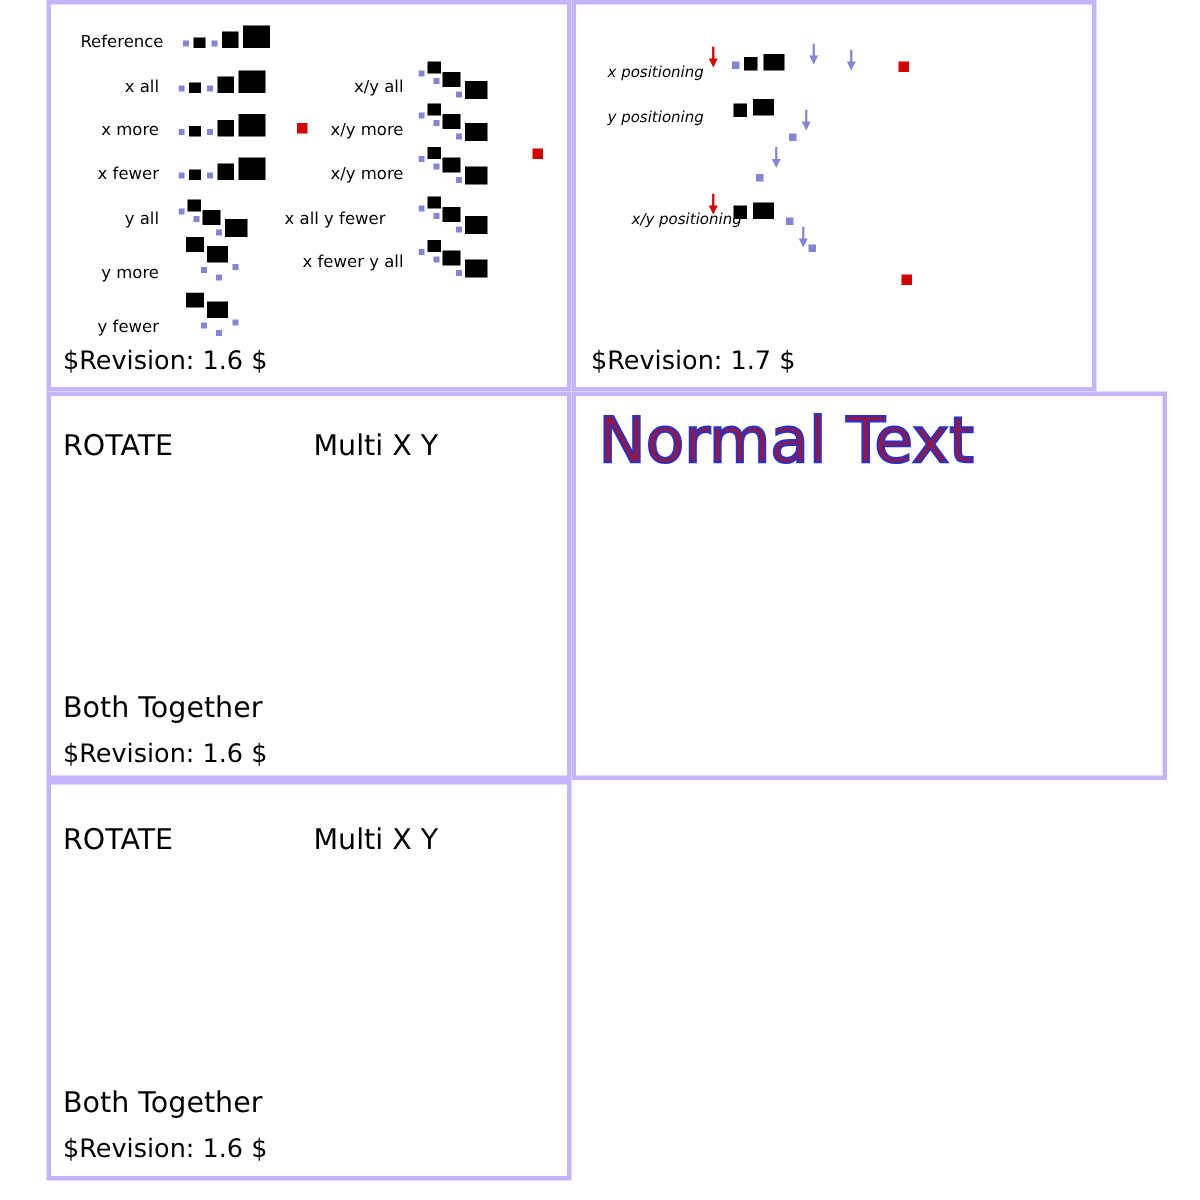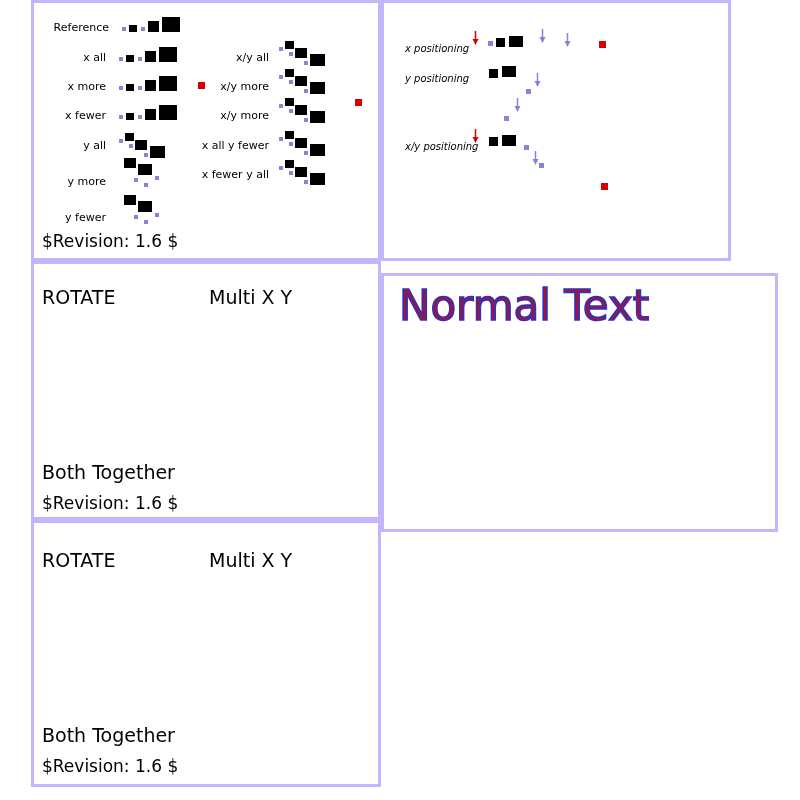--- a/index.html
+++ b/index.html
@@ -87,21 +87,21 @@
     <svg class="cluster" style="left:90px;top:155px" width="50" height="30">
         <use href="#cl-diag"></use>
       </svg>
     <svg class="cluster" style="left:90px;top:192px" width="50" height="30">
         <use href="#cl-diag"></use>
       </svg>
 
     <div class="lbl r" style="left:130px;top:48px;width:105px">x/y all</div>
     <div class="lbl r" style="left:130px;top:77px;width:105px">x/y more</div>
     <div class="lbl r" style="left:130px;top:106px;width:105px">x/y more</div>
-    <div class="lbl r" style="left:130px;top:136px;width:105px">x all y fewer</div>
+    <div class="lbl r" style="left:118px;top:136px;width:105px">x all y fewer</div>
     <div class="lbl r" style="left:130px;top:165px;width:105px">x fewer y all</div>
 
     <svg class="cluster" style="left:245px;top:36px" width="50" height="30">
         <use href="#cl-step"></use>
       </svg>
     <svg class="cluster" style="left:245px;top:64px" width="50" height="30">
         <use href="#cl-step"></use>
       </svg>
     <svg class="cluster" style="left:245px;top:93px" width="50" height="30">
         <use href="#cl-step"></use>
@@ -116,21 +116,21 @@
     <div class="redsq" style="left:164px;top:79px"></div>
     <div class="redsq" style="left:321px;top:96px"></div>
 
     <div class="rev" style="left:8px;top:228px">$Revision: 1.6 $</div>
   </div>
 
   <div class="panel" style="left:350px;top:0;width:350px;height:261px">
 
     <div class="lbl2" style="left:21px;top:40px">x positioning</div>
     <div class="lbl2" style="left:21px;top:70px">y positioning</div>
-    <div class="lbl2" style="left:21px;top:138px">x/y positioning</div>
+    <div class="lbl2" style="left:37px;top:138px">x/y positioning</div>
 
     <svg class="arrow red" style="left:88px;top:28px" width="8" height="15">
         <use href="#arrow-down"></use>
       </svg>
     <div class="bluesq" style="left:104px;top:38px"></div>
     <div class="bar" style="left:112px;top:35px;width:9px;height:9px"></div>
     <div class="bar" style="left:125px;top:33px;width:14px;height:11px"></div>
     <svg class="arrow blue" style="left:155px;top:26px" width="8" height="15">
         <use href="#arrow-down"></use>
       </svg>
@@ -155,30 +155,31 @@
       </svg>
     <div class="bar" style="left:105px;top:134px;width:9px;height:9px"></div>
     <div class="bar" style="left:118px;top:132px;width:14px;height:11px"></div>
     <div class="bluesq" style="left:140px;top:142px"></div>
     <svg class="arrow blue" style="left:148px;top:148px" width="8" height="15">
         <use href="#arrow-down"></use>
       </svg>
     <div class="bluesq" style="left:155px;top:160px"></div>
     <div class="redsq" style="left:217px;top:180px"></div>
 
+    <div class="rev" style="left:10px;top:228px">$Revision: 1.7 $</div>
   </div>
 
   <div class="panel" style="left:0;top:261px;width:350px;height:259px">
     <div class="h1" style="left:8px;top:22px">ROTATE</div>
     <div class="h1" style="left:175px;top:22px">Multi X Y</div>
     <div class="h1" style="left:8px;top:197px">Both Together</div>
     <div class="rev" style="left:8px;top:229px">$Revision: 1.6 $</div>
   </div>
 
-  <div class="panel" style="left:350px;top:273px;width:397px;height:259px">
+  <div class="panel" style="left:350px;top:261px;width:397px;height:259px">
     <div class="bigline t-normal" style="left:15px;top:8px">Normal Text</div>
   </div>
 
   <div class="panel" style="left:0;top:520px;width:350px;height:267px">
     <div class="h1" style="left:8px;top:26px">ROTATE</div>
     <div class="h1" style="left:175px;top:26px">Multi X Y</div>
     <div class="h1" style="left:8px;top:201px">Both Together</div>
     <div class="rev" style="left:8px;top:233px">$Revision: 1.6 $</div>
   </div>
 

